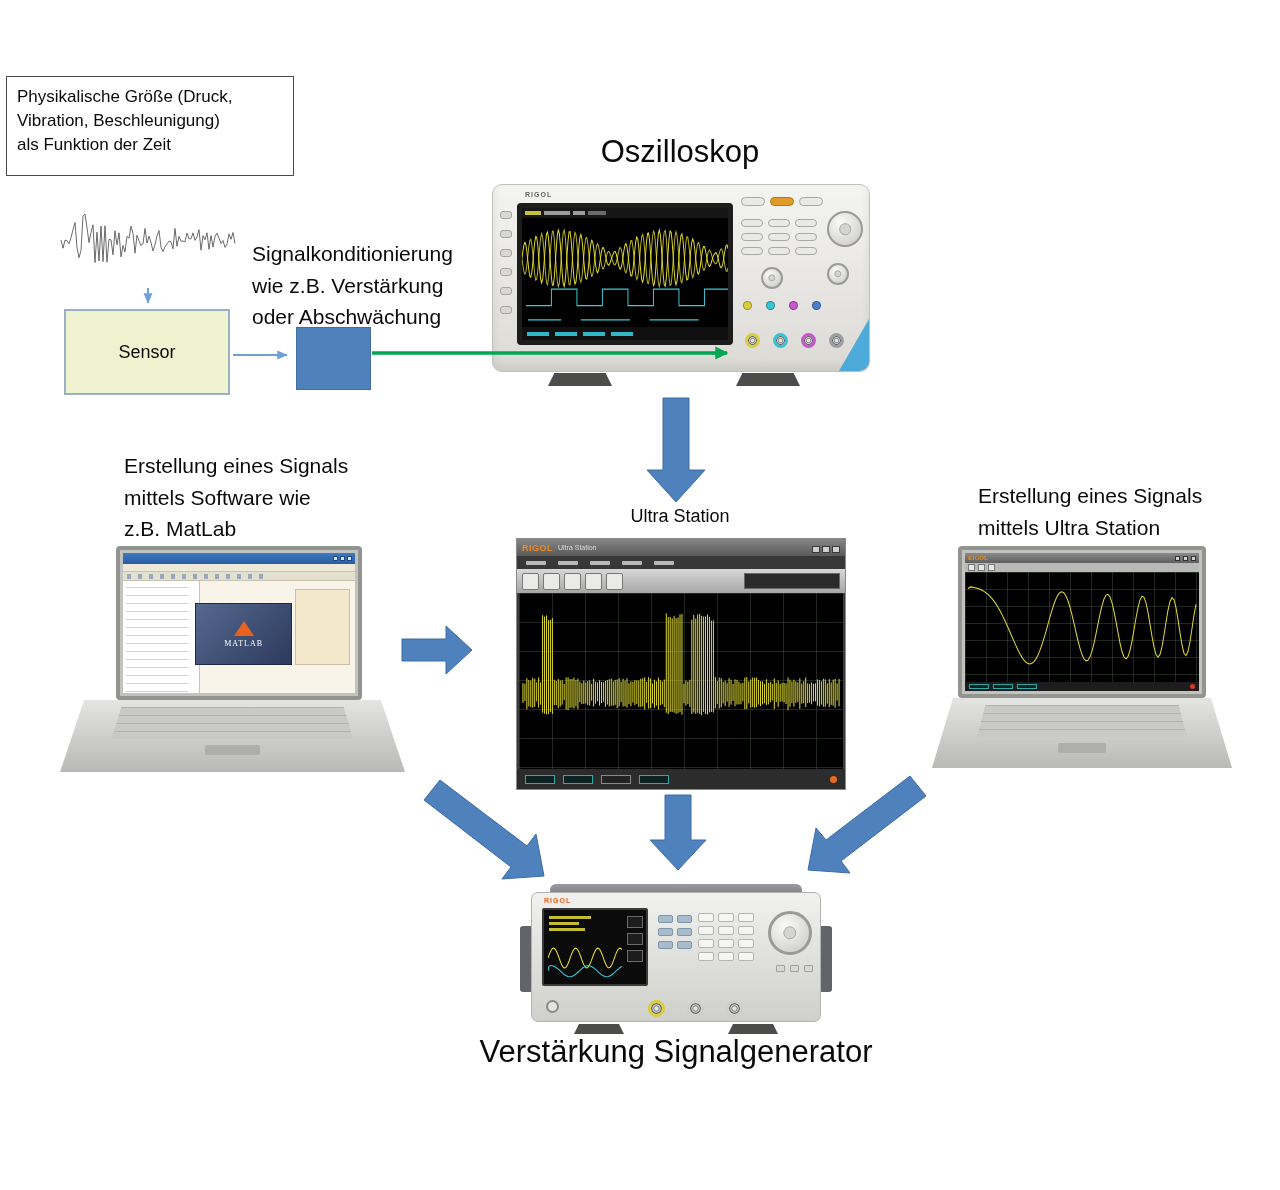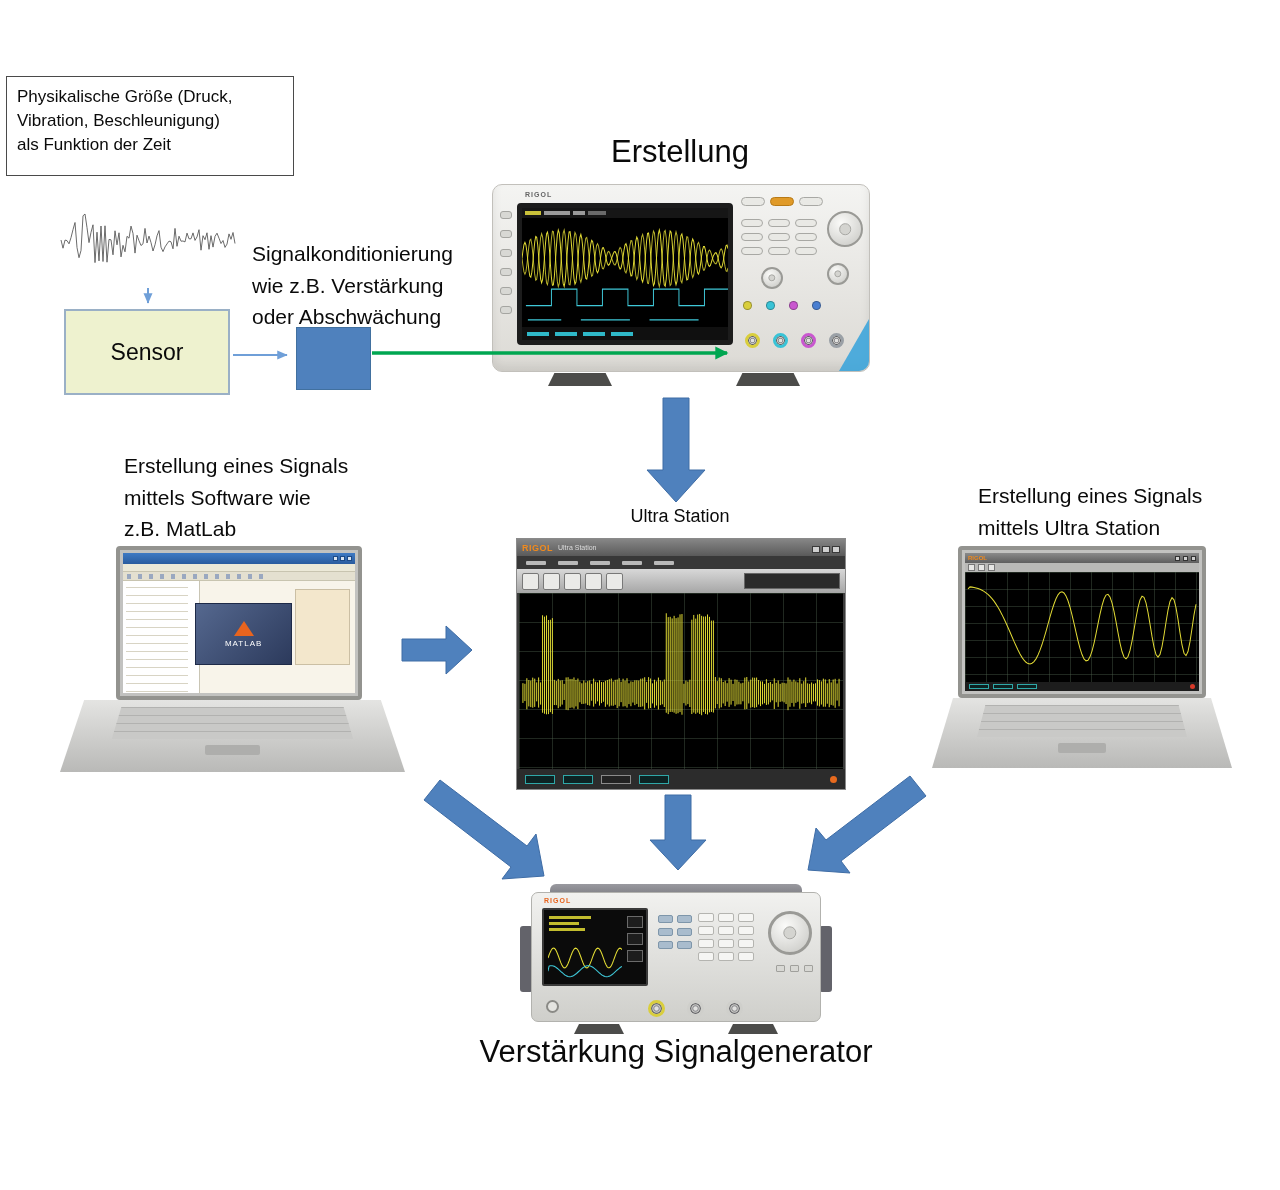--- a/index.html
+++ b/index.html
@@ -9,21 +9,21 @@
   .note{position:absolute;font-size:21px;line-height:1.5;white-space:pre-line;}
   .h1{position:absolute;font-size:31px;font-weight:400;text-align:center;white-space:nowrap;}
 
   
   .pbox{position:absolute;left:6px;top:76px;width:288px;height:100px;background:#fff;
         border:1px solid #4a4a4a;padding:8px 10px;font-size:17px;line-height:1.42;white-space:pre-line;}
   .seismic{position:absolute;left:58px;top:180px;width:180px;height:108px;background:#fff;}
   .seismic svg{width:100%;height:100%;}
   .seis{fill:none;stroke:#5a5a5a;stroke-width:0.9;}
   .sensor{position:absolute;left:64px;top:309px;width:166px;height:86px;background:var(--sensor-fill,#eef2cf);
-          border:2px solid #9ab0c6;display:flex;align-items:center;justify-content:center;font-size:23px;}
+          border:2px solid #9ab0c6;display:flex;align-items:center;justify-content:center;font-size:18px;}
   .cond{left:252px;top:238px;width:220px;}
   .bluebox{position:absolute;left:296px;top:327px;width:75px;height:63px;
            background:var(--conditioning-box-blue,#4f81bd);border:1px solid #41709f;}
 
   .osc-title{left:520px;top:134px;width:320px;}
   .us-label{position:absolute;left:560px;top:506px;width:240px;text-align:center;font-size:18px;}
   .gen-title{left:436px;top:1034px;width:480px;}
   .note-matlab{left:124px;top:450px;width:250px;}
   .note-us{left:978px;top:480px;width:240px;}
 
@@ -91,21 +91,21 @@
                        linear-gradient(90deg,rgba(80,100,80,.4) 1px,transparent 1px);
       background-size:33px 29px;}
   .us-plot svg{position:absolute;inset:0;width:100%;height:100%;}
   .noise{fill:none;stroke:var(--signal-yellow,#e3dc35);stroke-width:1;}
   .us-status{height:20px;background:#2c2c2c;display:flex;align-items:center;gap:8px;padding:0 8px;}
   .sb{display:block;width:30px;height:9px;border:1px solid #2fa8a8;background:#0d2323;}
   .sb.w{border-color:#8a8a8a;background:#222;}
   .us-dot{display:block;width:7px;height:7px;border-radius:50%;background:#e86a1e;margin-left:auto;}
 
   
-  .laptop{position:absolute;}
+  .laptop{position:absolute;font-family:Liberation Serif, serif;}
   .lap-left{left:60px;top:546px;width:345px;height:236px;}
   .lap-right{left:932px;top:546px;width:300px;height:232px;}
   .lap-screen{position:absolute;top:0;background:#c2c2c0;border:4px solid #93938f;border-radius:4px;}
   .lap-left .lap-screen{left:56px;width:246px;height:154px;}
   .lap-right .lap-screen{left:26px;width:248px;height:152px;}
   .fill{position:absolute;inset:3px;overflow:hidden;}
   .lap-base{position:absolute;left:0;background:linear-gradient(#e4e4e2,#b9b9b7);
             clip-path:polygon(7% 0,93% 0,100% 100%,0 100%);}
   .lap-left .lap-base{top:154px;width:345px;height:72px;}
   .lap-right .lap-base{top:152px;width:300px;height:70px;}
@@ -204,21 +204,21 @@
 
   <div class="sensor">
     <span>Sensor</span>
   </div>
 
   <div class="note cond">Signalkonditionierung
 wie z.B. Verstärkung
 oder Abschwächung</div>
   <div class="bluebox"></div>
 
-  <div class="h1 osc-title">Erstellung</div>
+  <div class="h1 osc-title">Oszilloskop</div>
 
   <div class="osc">
     <div class="osc-body">
       <span class="osc-logo">RIGOL</span>
       <div class="osc-leftbtns">
           <i class="osc-sbtn"></i>
           <i class="osc-sbtn"></i>
           <i class="osc-sbtn"></i>
           <i class="osc-sbtn"></i>
           <i class="osc-sbtn"></i>

